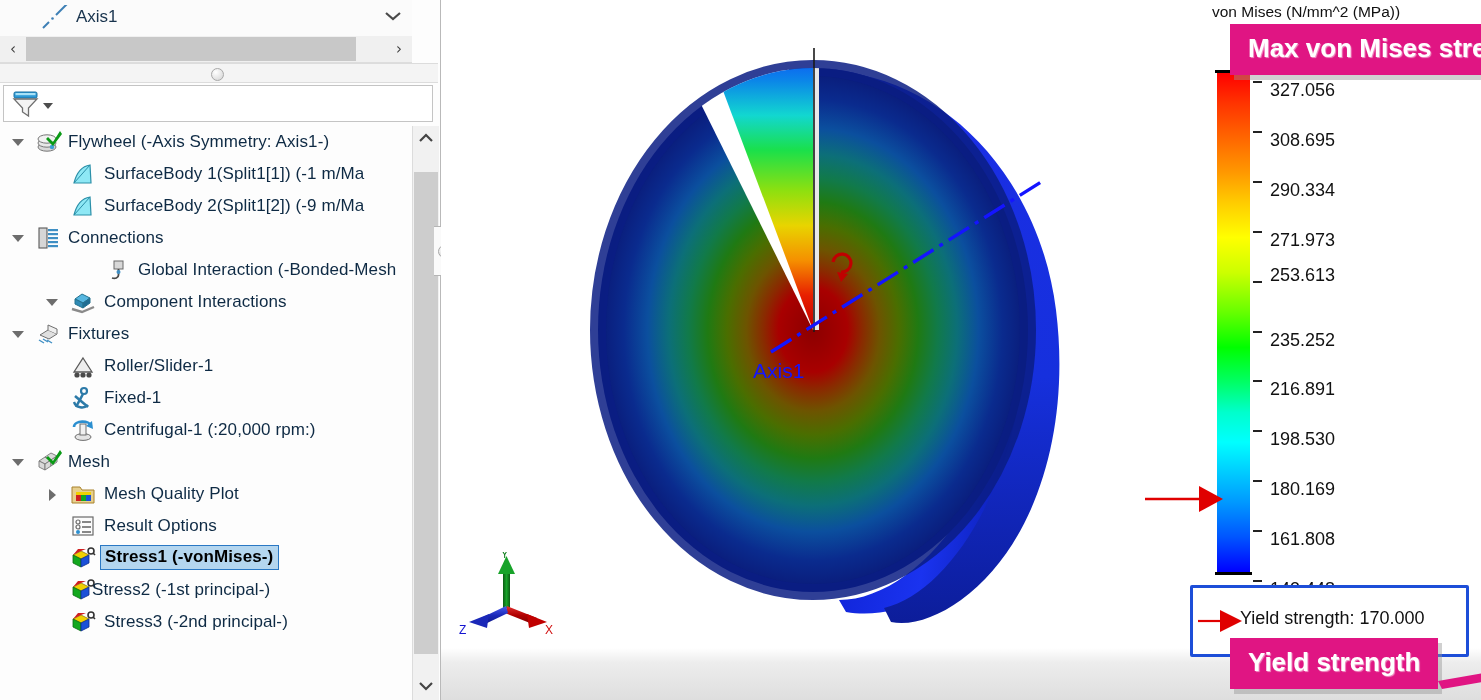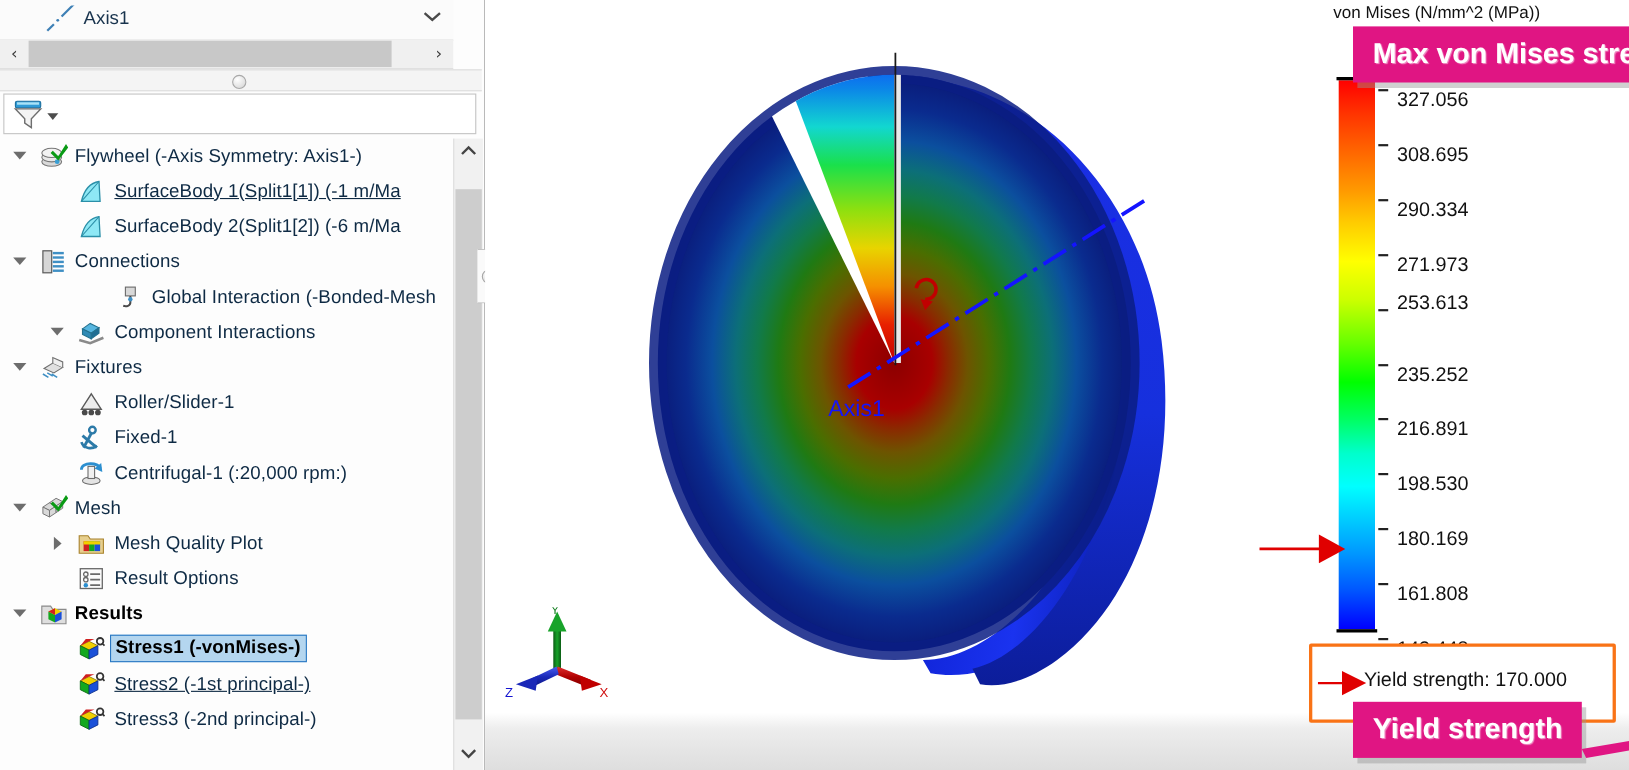--- a/index.html
+++ b/index.html
@@ -167,21 +167,21 @@
     position:absolute;left:89px;font-size:18px;color:#111;white-space:nowrap;
     font-family:"Liberation Sans",sans-serif;
     margin-top:17px;
   }
   
   #legend-pointer{position:absolute;left:-48px;top:0;}
 
   
   #yield-box{
     position:absolute;left:9px;top:585px;width:273px;height:66px;
-    border:3px solid #f97316;background:#ffffff;border-radius:2px;
+    border:3px solid #1d4ed8;background:#ffffff;border-radius:2px;
   }
   #yield-row{position:absolute;left:5px;top:19px;}
   #yield-label{
     position:absolute;left:47px;top:20px;font-size:18px;color:#111;white-space:nowrap;
   }
 
   
   .callout{position:absolute;}
   .callout .box{
     position:relative;background:#e01583;display:inline-block;
@@ -249,28 +249,28 @@
       <circle cx="16" cy="17" r="2.2" fill="#3b9fd4"></circle>
       <path d="M 12 7 L 17 12 L 24 1 L 26 4 L 17 16 L 10 9 Z" fill="#0a9a15"></path>
           </svg></span>
         <span class="tlbl" style="left: 68px;">Flywheel (-Axis Symmetry: Axis1-)</span>
       </div>
       <div class="t-row">
         <span class="tico" style="left: 70px;"><svg width="26" height="25" viewBox="0 0 26 25">
       <path d="M 4 21 C 7 9 13 4 20 3 L 21 21 Z" fill="#8ee8f5" stroke="#2b8fa8" stroke-width="1.2"></path>
       <path d="M 4 21 L 20 3" stroke="#2b8fa8" stroke-width="1"></path>
           </svg></span>
-        <span class="tlbl" style="left: 104px; text-decoration: underline;">SurfaceBody 1(Split1[1]) (-1 m/Ma</span>
+        <span class="tlbl" style="left: 104px;">SurfaceBody 1(Split1[1]) (-1 m/Ma</span>
       </div>
       <div class="t-row">
         <span class="tico" style="left: 70px;"><svg width="26" height="25" viewBox="0 0 26 25">
       <path d="M 4 21 C 7 9 13 4 20 3 L 21 21 Z" fill="#8ee8f5" stroke="#2b8fa8" stroke-width="1.2"></path>
       <path d="M 4 21 L 20 3" stroke="#2b8fa8" stroke-width="1"></path>
           </svg></span>
-        <span class="tlbl" style="left: 104px;">SurfaceBody 2(Split1[2]) (-6 m/Ma</span>
+        <span class="tlbl" style="left: 104px;">SurfaceBody 2(Split1[2]) (-9 m/Ma</span>
       </div>
       <div class="t-row">
         <span class="twisty" style="left: 10px;"><i class="dn"></i></span>
         <span class="tico" style="left: 36px;"><svg width="26" height="25" viewBox="0 0 26 25">
       <rect x="3" y="2" width="8" height="20" fill="#d6d6d6" stroke="#5a5a5a" stroke-width="1.1"></rect>
       <g fill="#3f8fc4">
               <rect x="12" y="3" width="10" height="2.2"></rect>
               <rect x="12" y="7" width="10" height="2.2"></rect>
       <rect x="12" y="11" width="10" height="2.2"></rect>
               <rect x="12" y="15" width="10" height="2.2"></rect>
@@ -372,53 +372,40 @@
       <circle cx="8" cy="18" r="2" fill="#2b8fd0"></circle>
       <g stroke="#6a6a6a" stroke-width="1.6">
               <line x1="12" y1="8" x2="21" y2="8"></line>
       <line x1="12" y1="13" x2="21" y2="13"></line>
               <line x1="12" y1="18" x2="21" y2="18"></line>
             </g>
           </svg></span>
         <span class="tlbl" style="left: 104px;">Result Options</span>
       </div>
       <div class="t-row">
-        <span class="twisty" style="left: 10px;"><i class="dn"></i></span>
-        <span class="tico" style="left: 36px;"><svg width="26" height="25" viewBox="0 0 26 25">
-      <path d="M 2 5 L 10 5 L 12 8 L 24 8 L 24 21 L 2 21 Z" fill="#dedede" stroke="#8a8a8a" stroke-width="1"></path>
-      <g>
-              <path d="M 8 10 L 14 7 L 20 10 L 14 13 Z" fill="#f0d000"></path>
-      <path d="M 8 10 L 8 17 L 14 20 L 14 13 Z" fill="#13a81e"></path>
-      <path d="M 14 13 L 20 10 L 20 17 L 14 20 Z" fill="#1a50d8"></path>
-      <path d="M 8 10 L 14 7 L 14 13 Z" fill="#d02020"></path>
-            </g>
-          </svg></span>
-        <span class="tlbl bold" style="left: 68px;">Results</span>
-      </div>
-      <div class="t-row">
         <span class="tico" style="left: 70px;"><svg width="26" height="25" viewBox="0 0 26 25">
       <path d="M 3 9 L 11 5 L 19 9 L 11 13 Z" fill="#f0d000" stroke="#8a7a10" stroke-width="0.8"></path>
       <path d="M 3 9 L 3 17 L 11 21 L 11 13 Z" fill="#13a81e" stroke="#0a6a12" stroke-width="0.8"></path>
       <path d="M 11 13 L 19 9 L 19 17 L 11 21 Z" fill="#1a50d8" stroke="#0f2f8a" stroke-width="0.8"></path>
       <path d="M 3 9 L 8 3 L 16 3 L 11 5 Z" fill="#d02020"></path>
       <circle cx="21" cy="5" r="3" fill="none" stroke="#333" stroke-width="1.6"></circle>
       <line x1="23" y1="7" x2="25" y2="9" stroke="#333" stroke-width="1.6"></line>
           </svg></span>
         <span class="tlbl sel" style="left: 104px;">Stress1 (-vonMises-)</span>
       </div>
       <div class="t-row">
         <span class="tico" style="left: 70px;"><svg width="26" height="25" viewBox="0 0 26 25">
       <path d="M 3 9 L 11 5 L 19 9 L 11 13 Z" fill="#f0d000" stroke="#8a7a10" stroke-width="0.8"></path>
       <path d="M 3 9 L 3 17 L 11 21 L 11 13 Z" fill="#13a81e" stroke="#0a6a12" stroke-width="0.8"></path>
       <path d="M 11 13 L 19 9 L 19 17 L 11 21 Z" fill="#1a50d8" stroke="#0f2f8a" stroke-width="0.8"></path>
       <path d="M 3 9 L 8 3 L 16 3 L 11 5 Z" fill="#d02020"></path>
       <circle cx="21" cy="5" r="3" fill="none" stroke="#333" stroke-width="1.6"></circle>
       <line x1="23" y1="7" x2="25" y2="9" stroke="#333" stroke-width="1.6"></line>
           </svg></span>
-        <span class="tlbl" style="left: 104px; text-decoration: underline;">Stress2 (-1st principal-)</span>
+        <span class="tlbl" style="left: 92px;">Stress2 (-1st principal-)</span>
       </div>
       <div class="t-row">
         <span class="tico" style="left: 70px;"><svg width="26" height="25" viewBox="0 0 26 25">
       <path d="M 3 9 L 11 5 L 19 9 L 11 13 Z" fill="#f0d000" stroke="#8a7a10" stroke-width="0.8"></path>
       <path d="M 3 9 L 3 17 L 11 21 L 11 13 Z" fill="#13a81e" stroke="#0a6a12" stroke-width="0.8"></path>
       <path d="M 11 13 L 19 9 L 19 17 L 11 21 Z" fill="#1a50d8" stroke="#0f2f8a" stroke-width="0.8"></path>
       <path d="M 3 9 L 8 3 L 16 3 L 11 5 Z" fill="#d02020"></path>
       <circle cx="21" cy="5" r="3" fill="none" stroke="#333" stroke-width="1.6"></circle>
       <line x1="23" y1="7" x2="25" y2="9" stroke="#333" stroke-width="1.6"></line>
           </svg></span>

